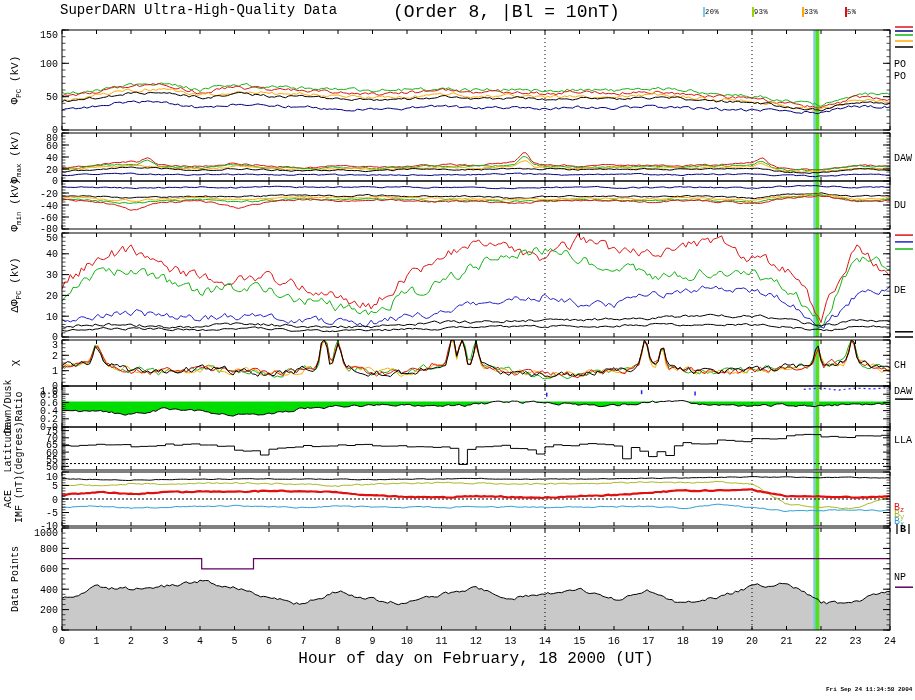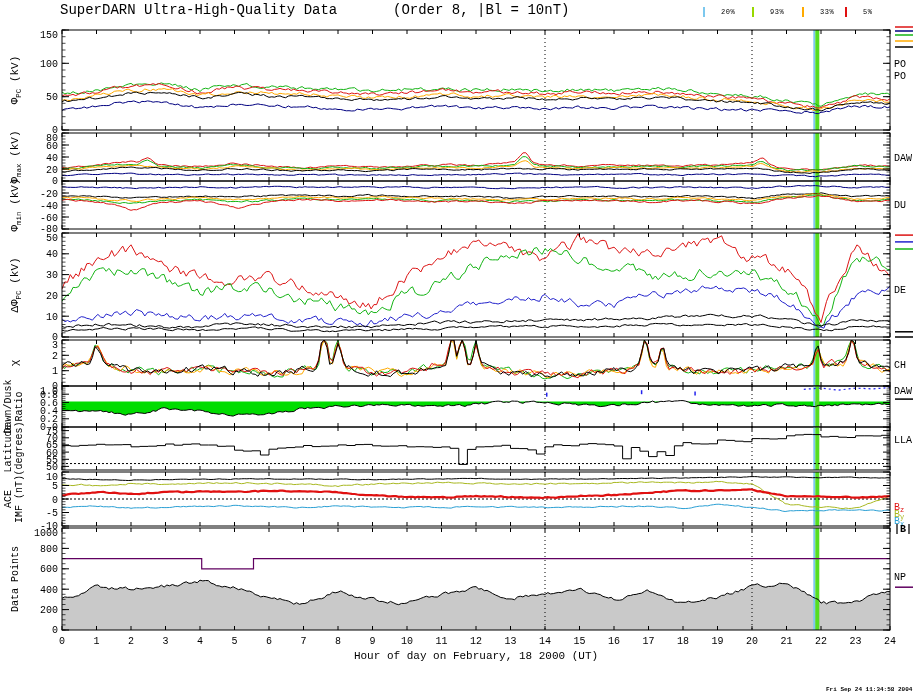--- a/index.html
+++ b/index.html
@@ -1,25 +1,25 @@
 <!DOCTYPE html>
 <html><head>
 <meta charset="utf-8">
 <style>
   html,body{margin:0;padding:0;background:#fff;}
   .page{position:relative;width:915px;height:700px;background:#fff;overflow:hidden;
         font-family:Liberation Mono, monospace;color:#000;}
   .t-main{position:absolute;left:60px;top:2px;font-size:14px;white-space:pre;}
-  .t-params{position:absolute;left:393px;top:2px;font-size:14px;white-space:pre;}
+  .t-params{position:absolute;left:393px;top:2px;font-size:18px;white-space:pre;}
   #legend{position:absolute;top:0;left:0;width:915px;height:18px;}
   .lgi{position:absolute;top:3px;height:11px;}
   .lgi i{display:inline-block;width:2px;height:10px;vertical-align:middle;}
-  .lgi em{font-style:normal;font-size:7px;margin-left:16px;vertical-align:middle;letter-spacing:0.5px;}
+  .lgi em{font-style:normal;font-size:7px;margin-left:0;vertical-align:middle;letter-spacing:0.5px;}
   #plot{position:absolute;left:0;top:0;}
-  .xlabel{position:absolute;left:62px;top:650px;width:828px;text-align:center;font-size:11px;}
+  .xlabel{position:absolute;left:62px;top:650px;width:828px;text-align:center;font-size:16px;}
   .stamp{position:absolute;left:826px;top:686px;font-size:6px;font-weight:bold;white-space:pre;}
 </style>
 </head>
 <body>
 
 <div class="page">
   <span class="t-main">SuperDARN Ultra-High-Quality Data</span>
   <span class="t-params">(Order 8, |Bl = 10nT)</span>
   <div id="legend">
       <span class="lgi" style="left: 703px;"><i style="background: rgb(124, 200, 238);"></i><em>20%</em></span>

